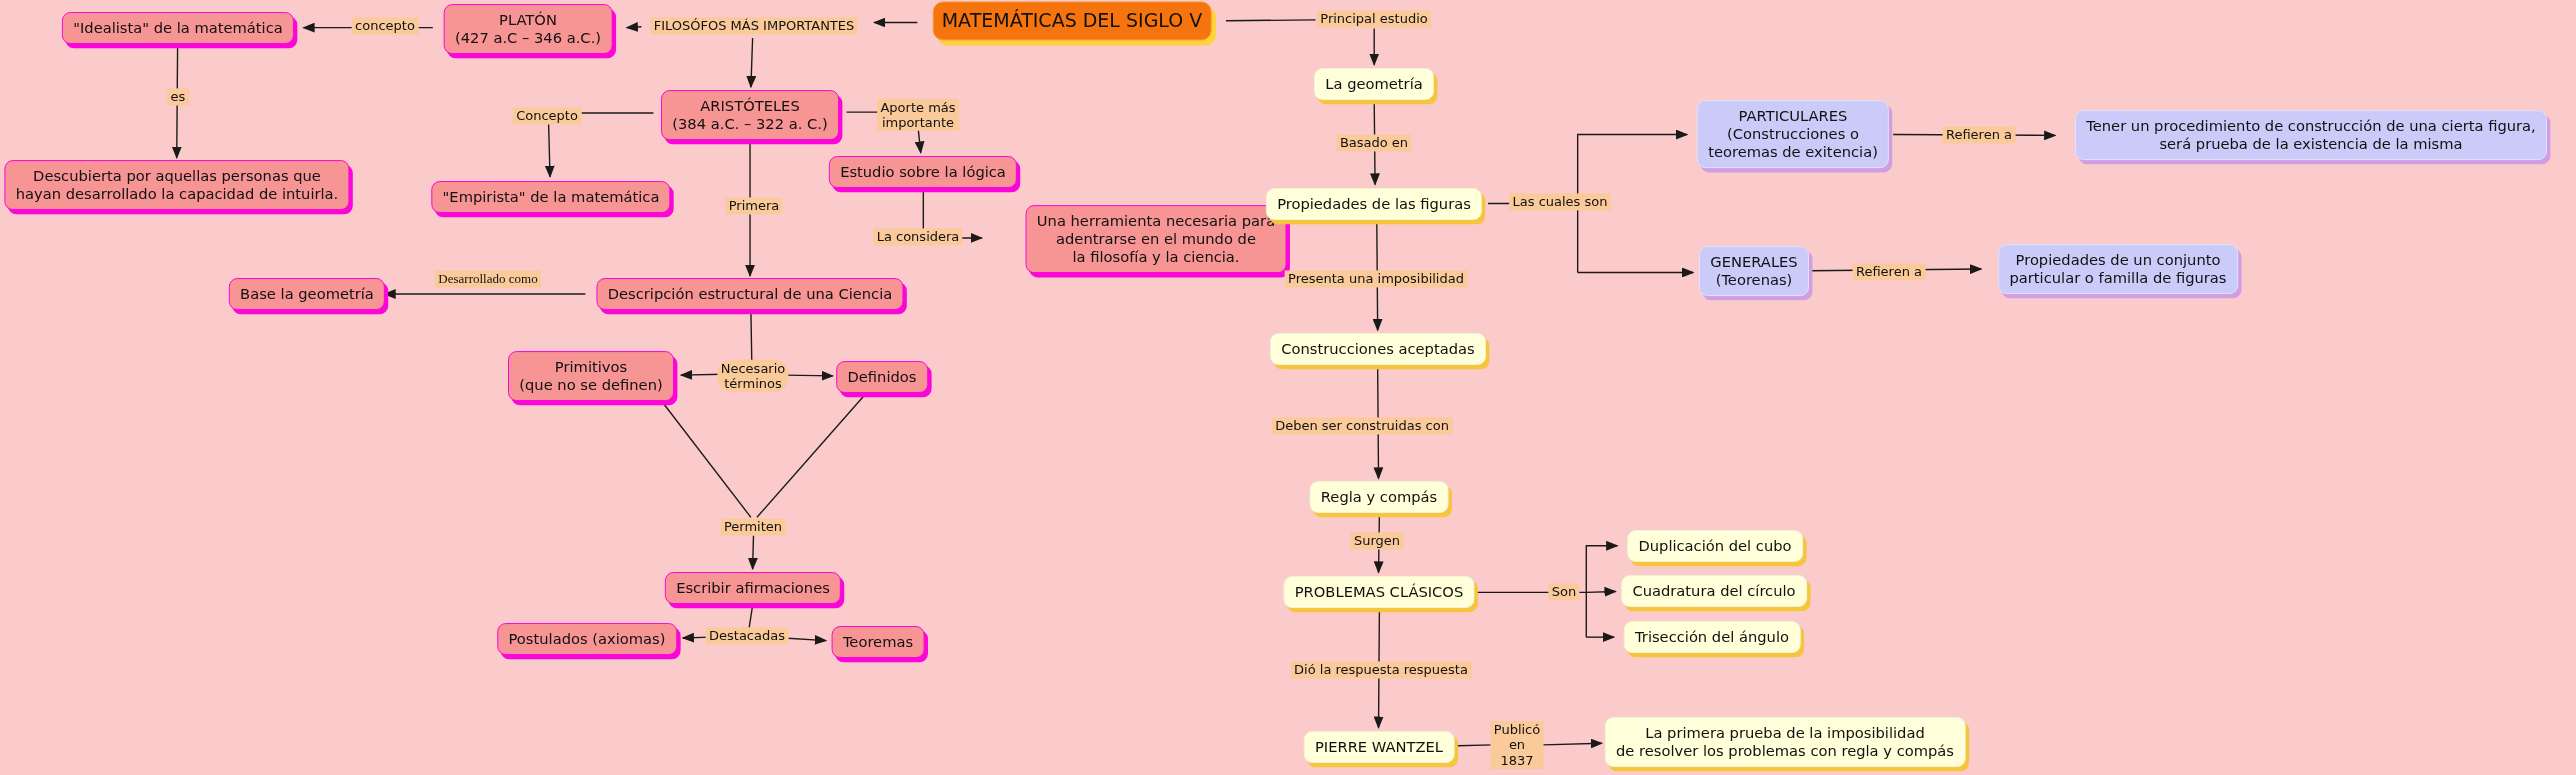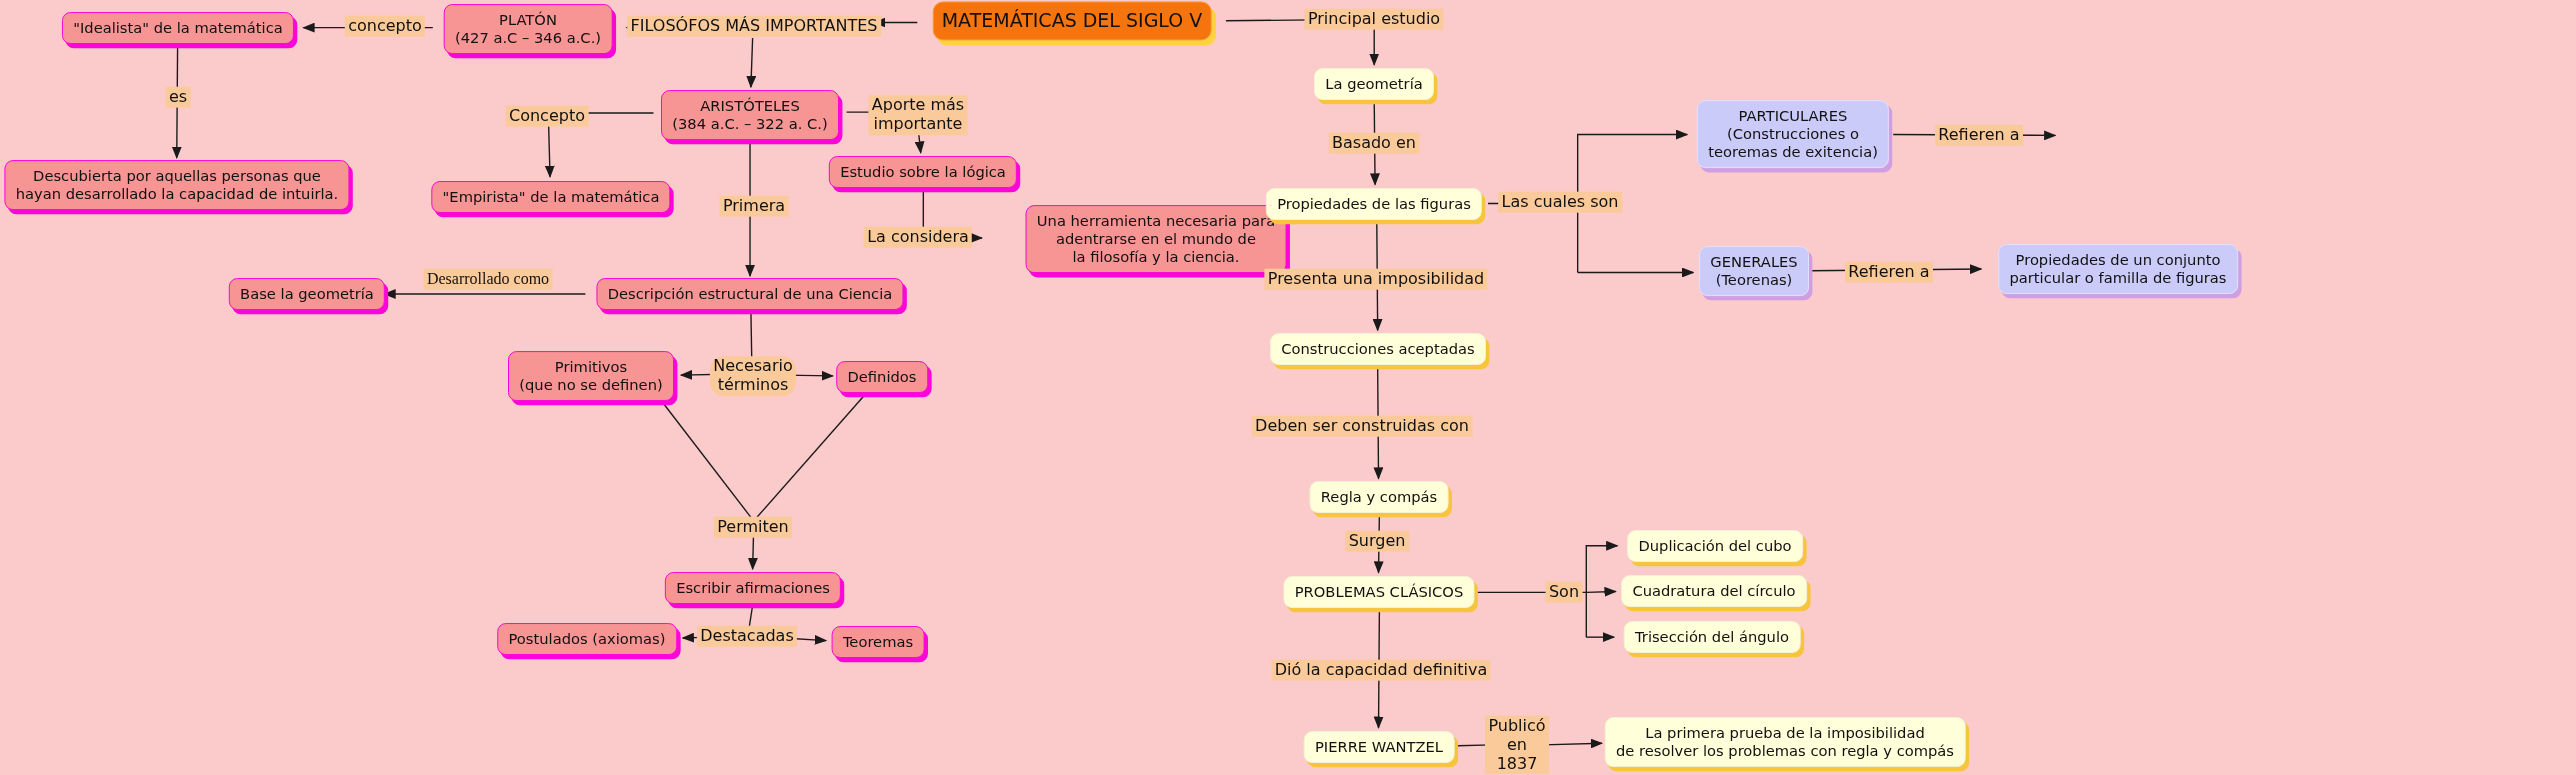--- a/index.html
+++ b/index.html
@@ -13,21 +13,21 @@
     white-space:pre;text-align:center;font-size:14.7px;line-height:1.22;
     padding:6px 10.3px;border-radius:8.6px;
   }
   .node.salmon{background:#f79494;border:1.7px solid #fb06d8;box-shadow:3.4px 4.3px 0 #fb06d8;}
   .node.orange{background:#f5740e;border:1.7px solid #f99b3c;box-shadow:4.3px 5.2px 0 #ffd23e;
     font-size:19px;padding:7px 8px;border-radius:10.3px;}
   .node.yellow{background:#ffffd9;border:1.7px solid #f2f2d4;box-shadow:3.4px 4.3px 0 #f6c53b;}
   .node.lavender{background:#cbcbf9;border:1.7px solid #e2e2fc;box-shadow:3.4px 4.3px 0 #d09ee2;}
   .link-label{
     position:absolute;transform:translate(-50%,-50%);z-index:3;
-    white-space:pre;text-align:center;font-size:16px;line-height:1.18;
+    white-space:pre;text-align:center;font-size:13px;line-height:1.18;
     background:#fbca9a;padding:0.9px 3.4px;
   }
 </style>
 </head>
 <body>
 
 <div class="canvas">
     <svg width="2576" height="776" class="edges" viewBox="0 0 2988 900">
       <defs>
         <marker id="arr" viewBox="0 0 10 8" refX="9" refY="4" markerWidth="9" markerHeight="7.2" orient="auto">
@@ -102,20 +102,22 @@
     <div class="node yellow" style="left: 1714px; top: 591px;">Cuadratura del círculo</div>
     <div class="node yellow" style="left: 1712px; top: 637px;">Trisección del ángulo</div>
     <div class="node yellow" style="left: 1379px; top: 747px;">PIERRE WANTZEL</div>
     <div class="node yellow" style="left: 1785px; top: 742px;">La primera prueba de la imposibilidad
 de resolver los problemas con regla y compás</div>
     <div class="node lavender" style="left: 1793px; top: 134px;">PARTICULARES
 (Construcciones o
 teoremas de exitencia)</div>
     <div class="node lavender" style="left: 1754px; top: 271px;">GENERALES
 (Teorenas)</div>
+    <div class="node lavender" style="left: 2311px; top: 135px;">Tener un procedimiento de construcción de una cierta figura,
+será prueba de la existencia de la misma</div>
     <div class="node lavender" style="left: 2118px; top: 269px;">Propiedades de un conjunto
 particular o familla de figuras</div>
     <div class="link-label" style="left: 385px; top: 26px;">concepto</div>
     <div class="link-label" style="left: 754px; top: 26px;">FILOSÓFOS MÁS IMPORTANTES</div>
     <div class="link-label" style="left: 1374px; top: 19px;">Principal estudio</div>
     <div class="link-label" style="left: 178px; top: 97px;">es</div>
     <div class="link-label" style="left: 547px; top: 116px;">Concepto</div>
     <div class="link-label" style="left: 918px; top: 115px;">Aporte más
 importante</div>
     <div class="link-label" style="left: 1374px; top: 143px;">Basado en</div>
@@ -126,18 +128,18 @@
     <div class="link-label" style="left: 1376px; top: 279px;">Presenta una imposibilidad</div>
     <div class="link-label" style="left: 1889px; top: 272px;">Refieren a</div>
     <div class="link-label" style="left: 488px; top: 279px; font-family: Liberation Serif, serif;">Desarrollado como</div>
     <div class="link-label" style="left: 753px; top: 376px; border-radius: 14px;">Necesario
 términos</div>
     <div class="link-label" style="left: 1362px; top: 426px;">Deben ser construidas con</div>
     <div class="link-label" style="left: 753px; top: 527px;">Permiten</div>
     <div class="link-label" style="left: 1377px; top: 541px;">Surgen</div>
     <div class="link-label" style="left: 1564px; top: 592px;">Son</div>
     <div class="link-label" style="left: 747px; top: 636px;">Destacadas</div>
-    <div class="link-label" style="left: 1381px; top: 670px;">Dió la capacidad definitiva</div>
+    <div class="link-label" style="left: 1381px; top: 670px;">Dió la respuesta respuesta</div>
     <div class="link-label" style="left: 1517px; top: 745px;">Publicó
 en
 1837</div>
   </div>
 
 
 </body></html>

